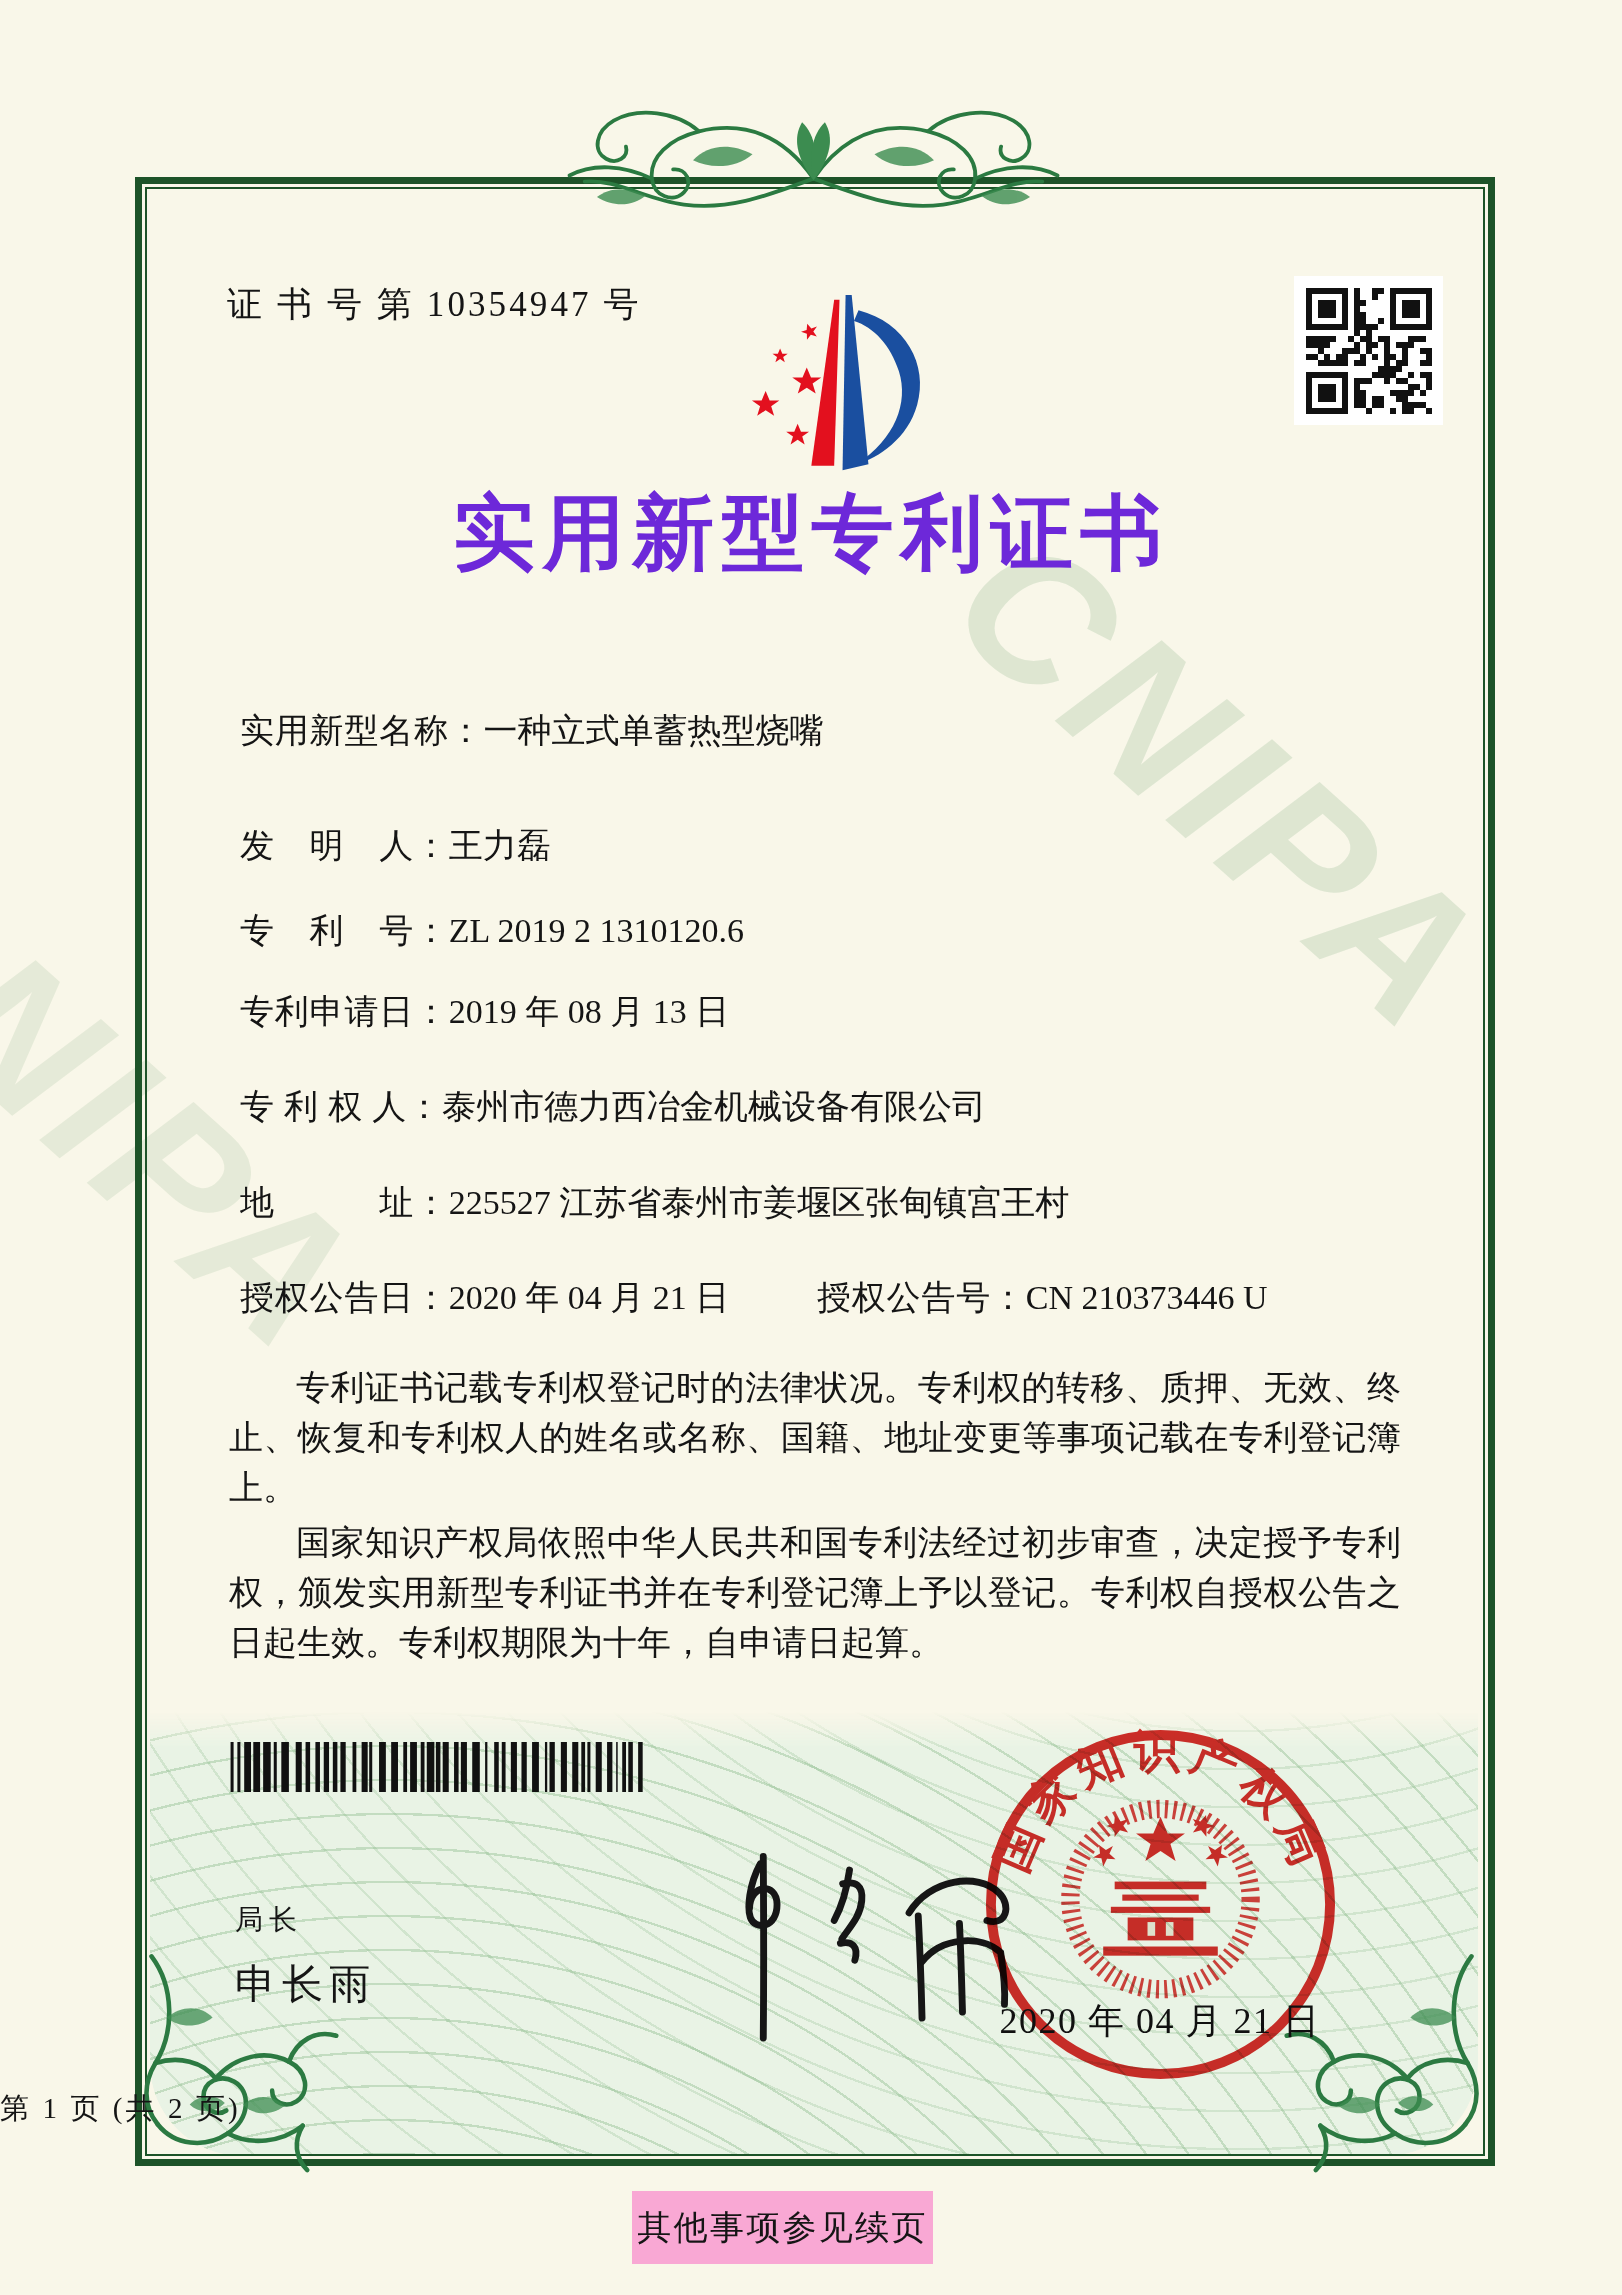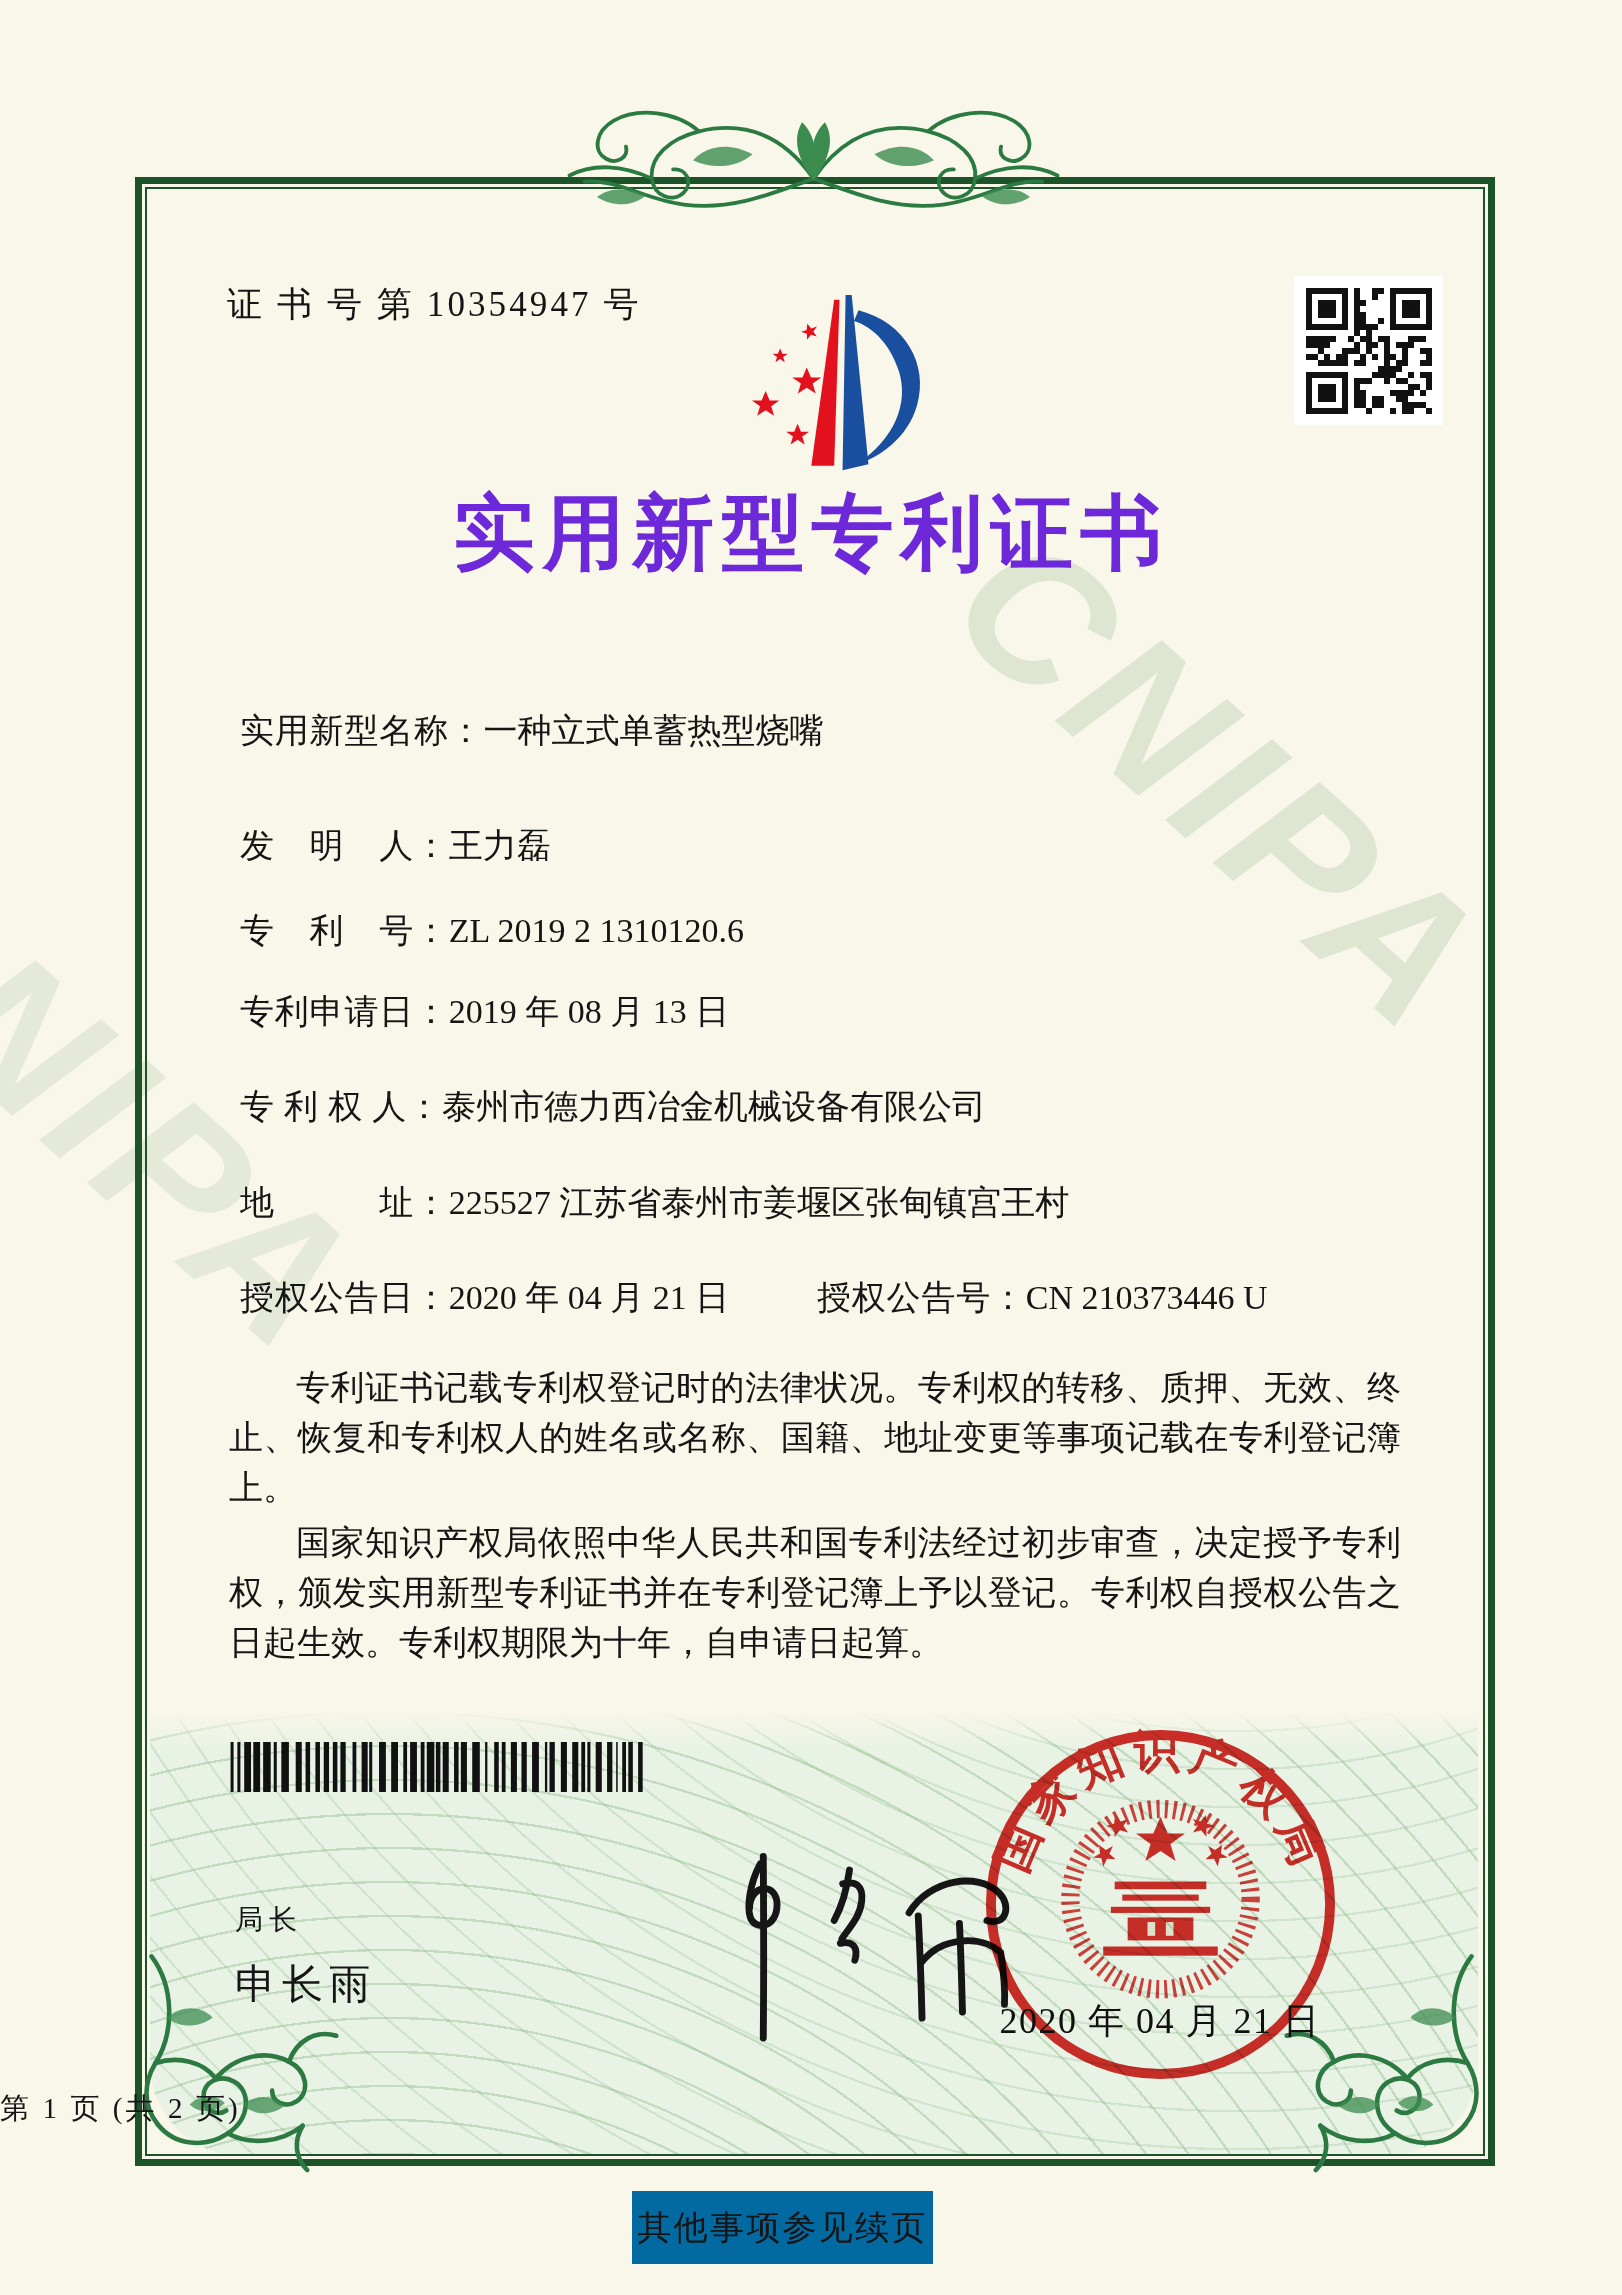--- a/index.html
+++ b/index.html
@@ -49,21 +49,21 @@
   .barcode{position:absolute;left:229px;top:1742px;}
   .signer-role{position:absolute;left:235px;top:1901px;font-size:28px;letter-spacing:6.1px;
      font-family:"Liberation Sans","DejaVu Sans",sans-serif;}
   .signer-name{position:absolute;left:235px;top:1957px;font-size:41px;letter-spacing:6.1px;
      font-family:"Liberation Sans","DejaVu Sans",sans-serif;}
   .signature{position:absolute;left:657px;top:1838px;}
   .seal{position:absolute;left:981px;top:1725px;mix-blend-mode:multiply;opacity:.95;}
   .seal-date{position:absolute;left:977px;top:1997px;width:366px;text-align:center;
      font-size:36px;letter-spacing:1.5px;color:#101010;}
   .page-num{position:absolute;left:0;right:0;top:2089px;text-align:left;font-size:29px;letter-spacing:3.1px;}
-  .cont-box{position:absolute;left:632px;top:2191px;width:301px;height:73px;background:#0369a1;
+  .cont-box{position:absolute;left:632px;top:2191px;width:301px;height:73px;background:#f9a8d4;
      display:flex;align-items:center;justify-content:center;}
   .cont-box span{font-size:34px;letter-spacing:2.3px;}
 </style>
 </head>
 <body>
 
 <div class="page">
 
   <div class="wm wm1">CNIPA</div>
   <div class="wm wm2">CNIPA</div>

